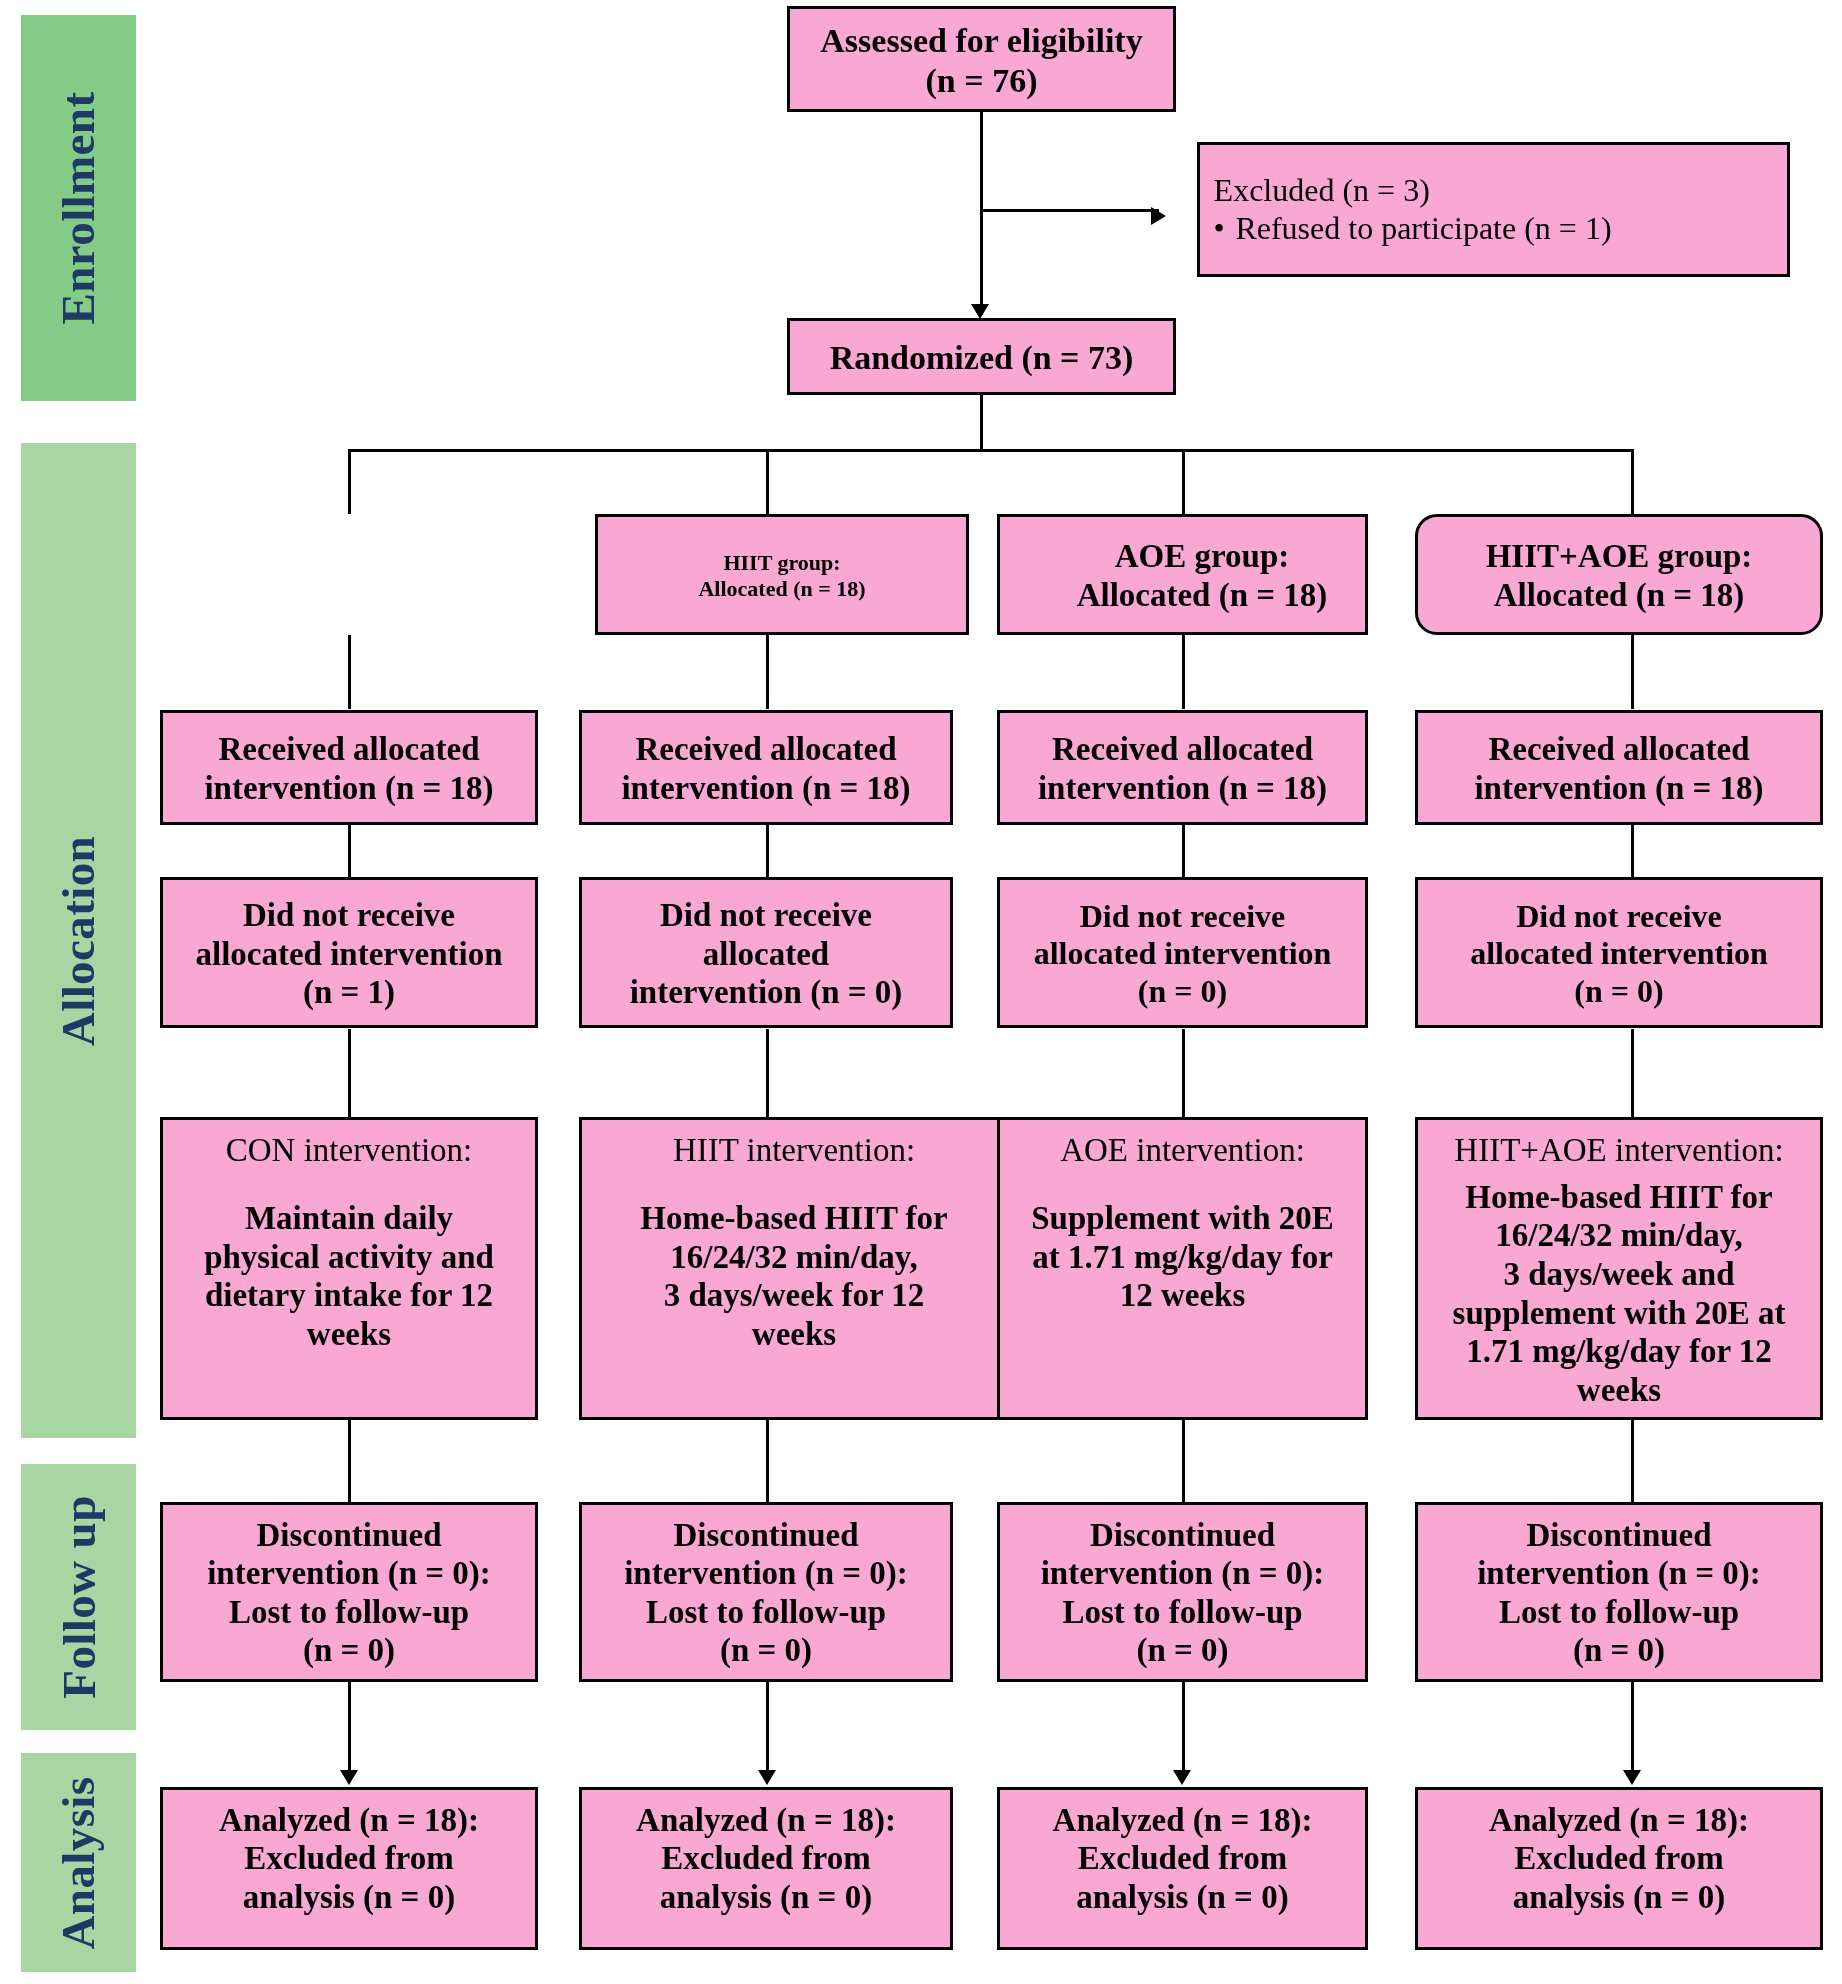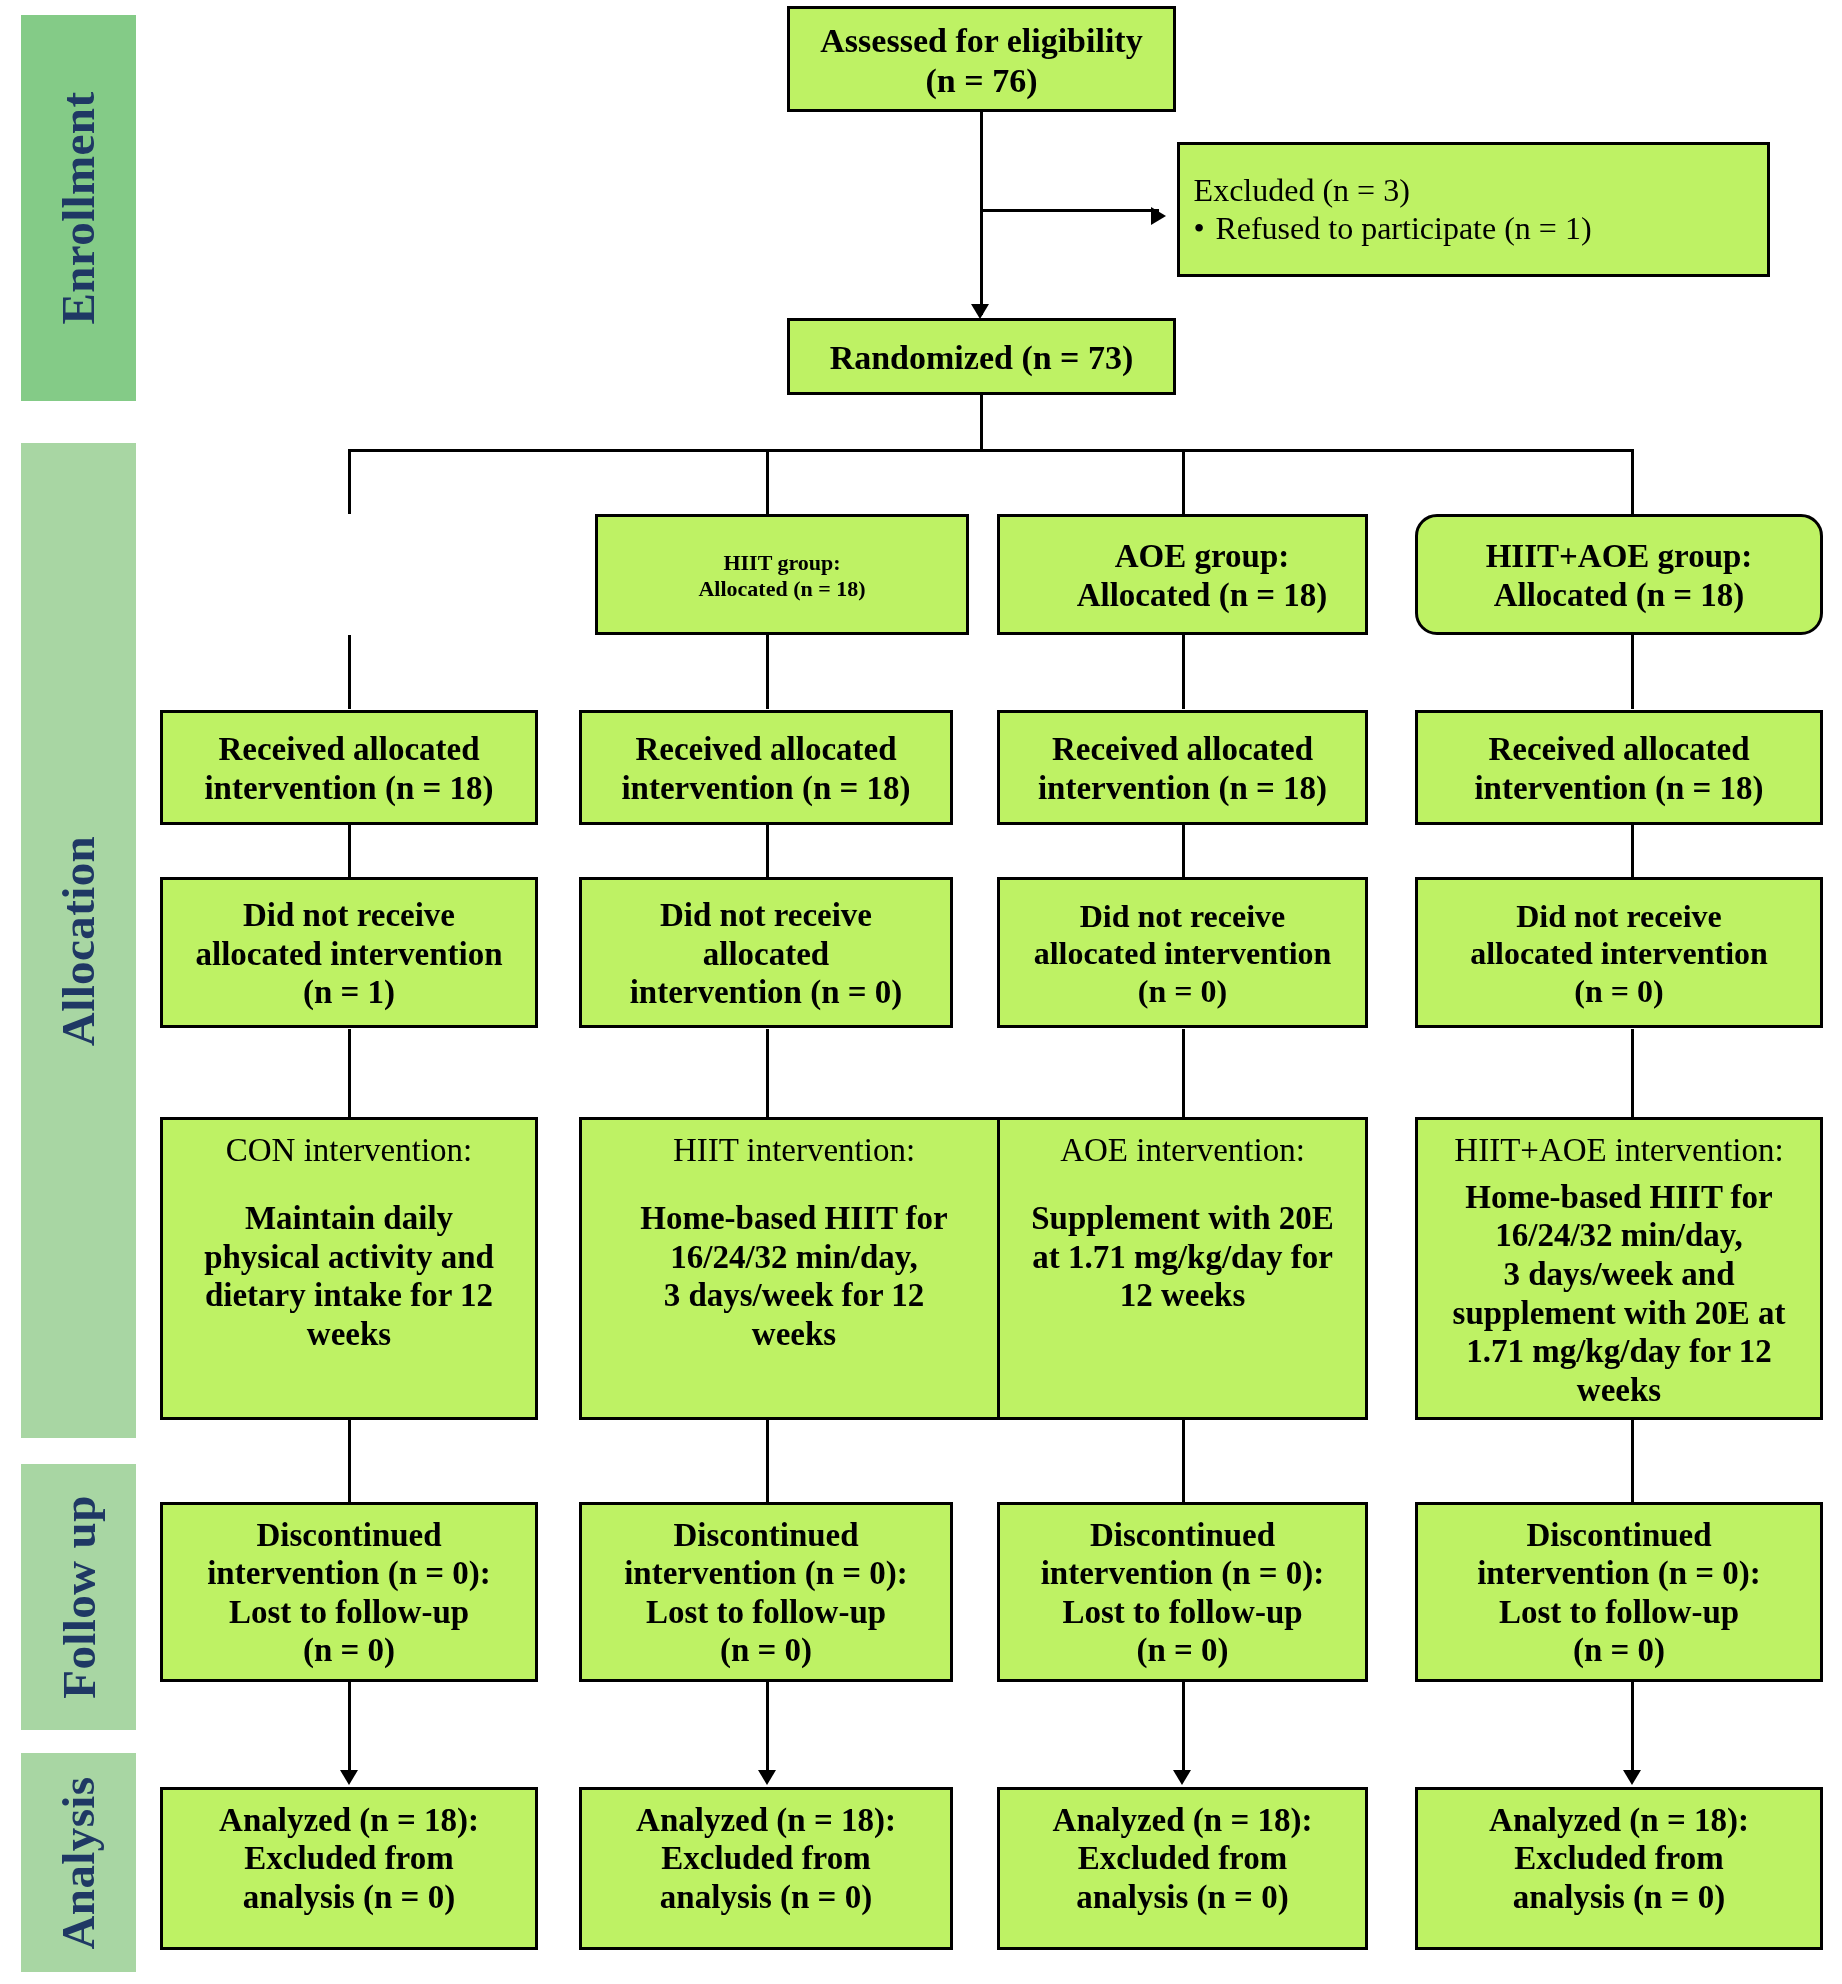--- a/index.html
+++ b/index.html
@@ -21,21 +21,21 @@
     font-weight:bold;
     color:#1f3864;
     letter-spacing:0.4px;
   }
 
   
   .box{
     position:absolute;
     box-sizing:border-box;
     border:3px solid #000;
-    background:#bef264;
+    background:#f9a8d4;
     display:flex;
     flex-direction:column;
     align-items:center;
     justify-content:flex-start;
     text-align:center;
     padding:10.6px 9px 7.6px 9px;
     line-height:1.17;
   }
   .box.mid{justify-content:center;}
   .box .ln{display:block;white-space:nowrap;}
@@ -44,20 +44,21 @@
 
   .hd{font-weight:normal;}
   .spacer{height:.9em;}
 
   
   .exbox{
     align-items:flex-start;
     text-align:left;
     padding:12px 13.6px;
     justify-content:center;
+    margin-left:20px;
   }
   .exbox .ln{white-space:nowrap;}
   .exbox .bullet{display:block;white-space:nowrap;}
   .exbox .bullet::before{content:"\2022";margin-right:10.6px;}
 
   
   .vline{position:absolute;background:#000;width:3px;}
   .hline{position:absolute;background:#000;height:3px;}
   .arrow-d{
     position:absolute;width:0;height:0;

